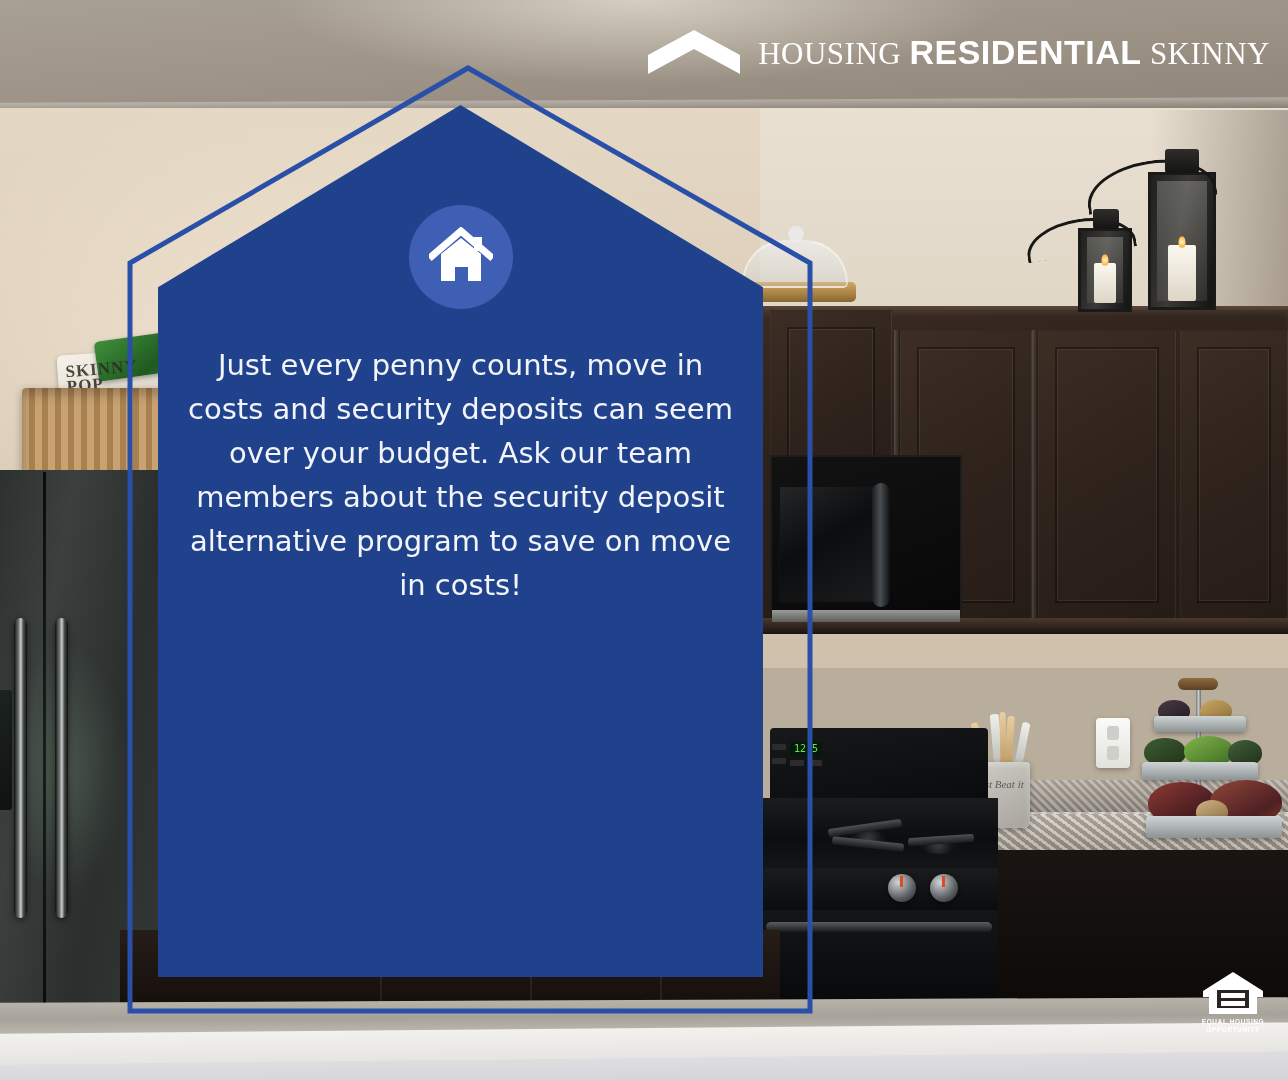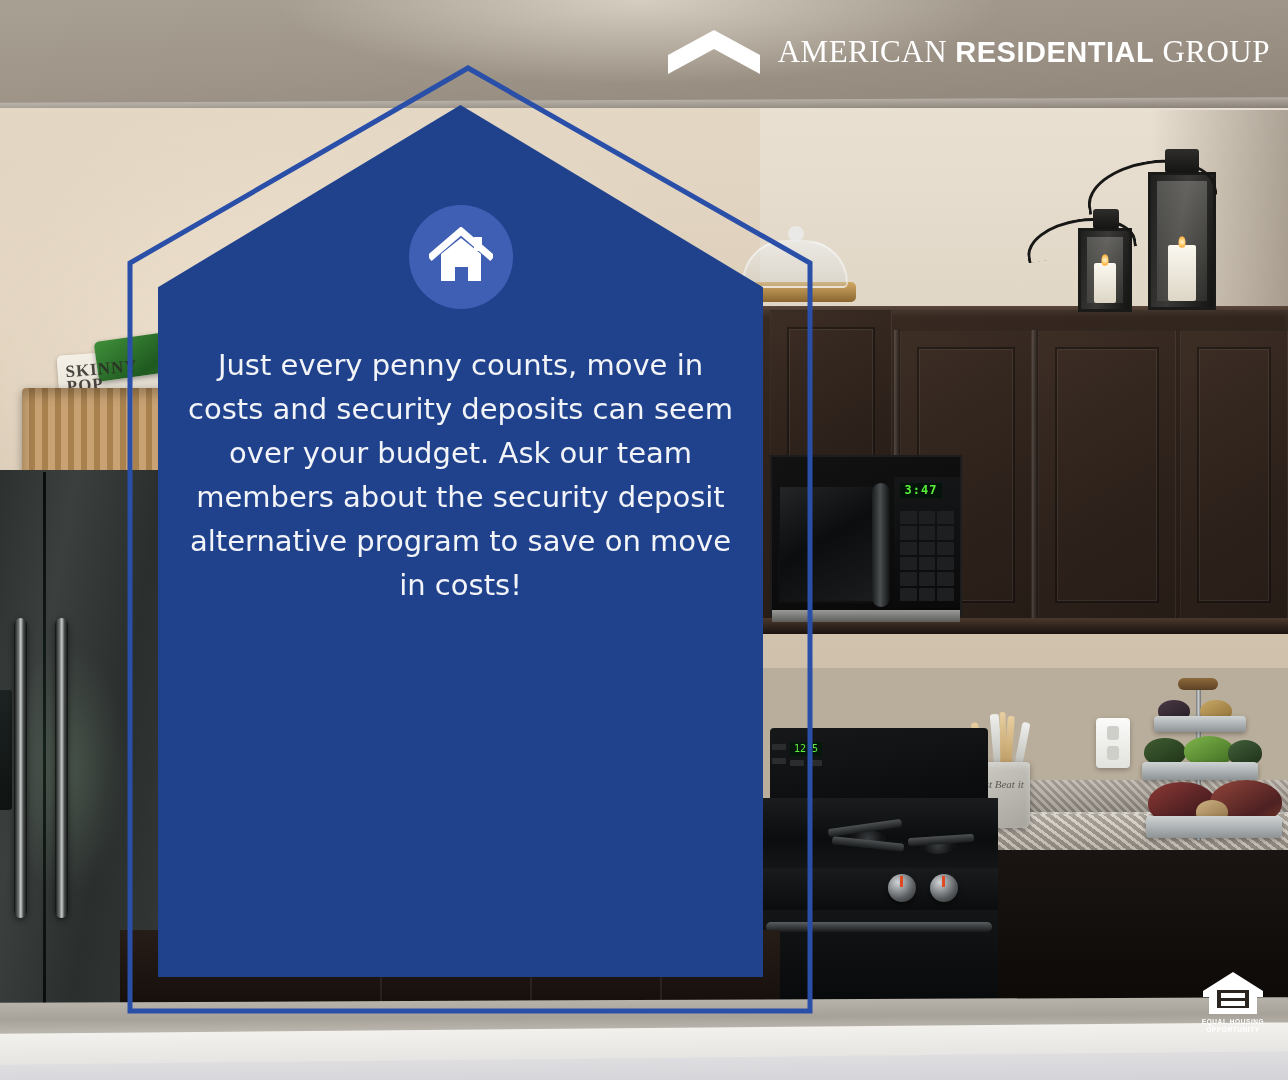--- a/index.html
+++ b/index.html
@@ -428,21 +428,21 @@
   
   .brand{
     position:absolute; right:18px; top:28px;
     display:flex; align-items:center; gap:18px;
   }
   .brand-mark{ width:92px; height:48px; }
   .brand-text{
     font-family:"Liberation Serif", serif;
     font-size:31px; color:#ffffff; letter-spacing:.5px; white-space:nowrap;
   }
-  .brand-text .bold{ font-family:"Liberation Sans", sans-serif; font-weight:bold; font-size:29px; }
+  .brand-text .bold{ font-family:"Liberation Sans", sans-serif; font-weight:bold; font-size:34px; }
 
   
   .eho{
     position:absolute; right:18px; bottom:46px;
     width:74px; display:flex; flex-direction:column; align-items:center;
   }
   .eho-txt{
     margin-top:3px;
     font-family:"Liberation Sans", sans-serif;
     font-size:6.5px; font-weight:bold; color:#ffffff;
@@ -501,43 +501,20 @@
       <div class="lant-cap"></div>
       <div class="lant-glass"></div>
       <div class="candle">
           <div class="flame"></div>
         </div>
     </div>
 
     <div class="microwave">
       <div class="mw-window"></div>
       <div class="mw-handle"></div>
-      <div class="mw-panel">
-        <div class="mw-display">3:47</div>
-        <div class="mw-keys">
-          <i></i>
-            <i></i>
-            <i></i>
-            <i></i>
-            <i></i>
-            <i></i>
-            <i></i>
-            <i></i>
-            <i></i>
-          <i></i>
-            <i></i>
-            <i></i>
-            <i></i>
-            <i></i>
-            <i></i>
-            <i></i>
-            <i></i>
-            <i></i>
-        </div>
-      </div>
     </div>
     <div class="mw-vent"></div>
 
     <div class="backsplash"></div>
     <div class="counter-r"></div>
     <div class="cab-lower-r"></div>
 
     <div class="spoon w sp1"></div>
     <div class="spoon g sp2"></div>
     <div class="spoon w sp3"></div>
@@ -610,21 +587,21 @@
     </div>
 
 
     <p class="body-copy">Just every penny counts, move in costs and security deposits can seem over your budget. Ask our team members about the security deposit alternative program to save on move in costs!</p>
   </div>
 
   <div class="brand">
     <svg class="brand-mark" viewBox="0 0 92 48">
       <path d="M46 2 L92 27 L92 46 L46 21 L0 46 L0 27 Z" fill="#ffffff"></path>
     </svg>
-    <div class="brand-text"><span>AMERICAN </span><span class="bold">RESIDENTIAL</span><span> GROUP</span></div>
+    <div class="brand-text"><span>HOUSING </span><span class="bold">RESIDENTIAL</span><span> SKINNY</span></div>
   </div>
 
   <div class="eho">
     <svg width="62" height="44" viewBox="0 0 62 44">
       <path d="M31 1 L61 20 L61 26 L55 26 L55 43 L7 43 L7 26 L1 26 L1 20 Z" fill="#ffffff"></path>
       <rect x="15" y="19" width="32" height="18" fill="#2a2520"></rect>
       <rect x="19" y="22" width="24" height="5" fill="#ffffff"></rect>
       <rect x="19" y="30" width="24" height="5" fill="#ffffff"></rect>
     </svg>
     <div class="eho-txt">EQUAL HOUSING

